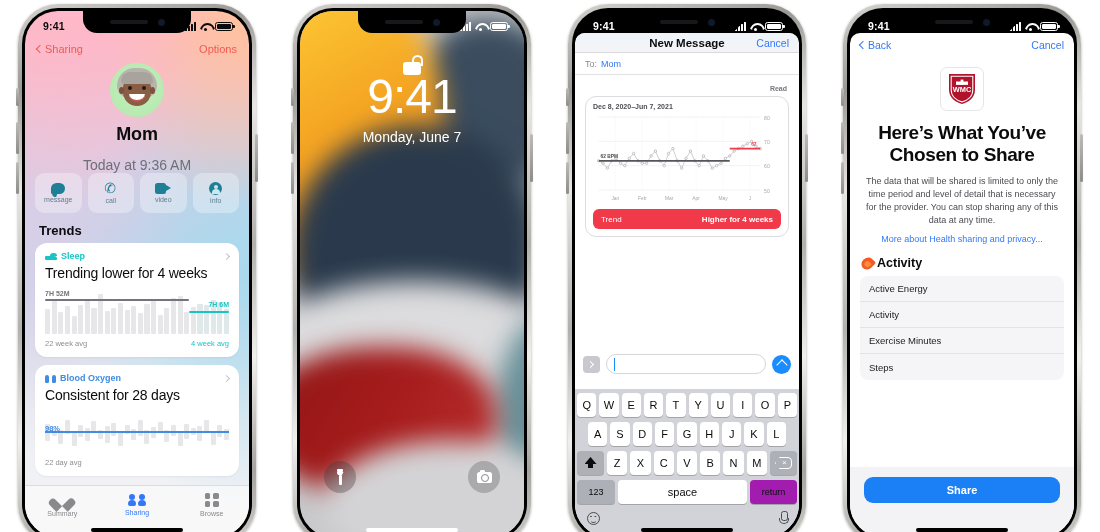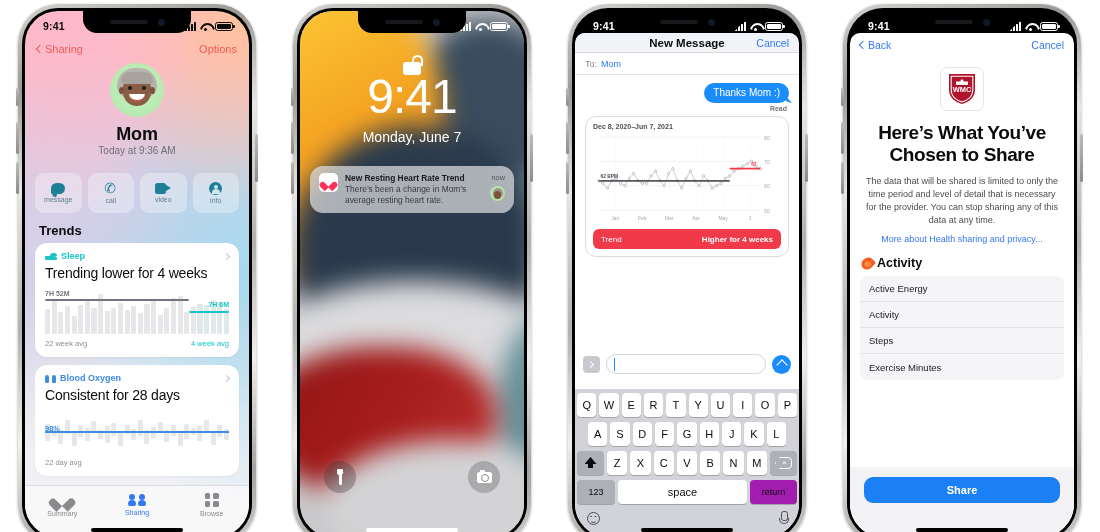--- a/index.html
+++ b/index.html
@@ -93,21 +93,21 @@
   }
   .av-hair { position:absolute; left:7px; top:5px; width:40px; height:30px; border-radius:20px 20px 14px 14px; background:#b9b3ae; }
   .av-face { position:absolute; left:13px; top:13px; width:28px; height:30px; border-radius:14px 14px 16px 16px; background:#8a5e44; }
   .av-fringe { position:absolute; left:11px; top:9px; width:32px; height:12px; border-radius:16px 16px 6px 6px; background:#a9a39d; }
   .av-eye { position:absolute; top:23px; width:4px; height:4px; border-radius:50%; background:#241a14; }
   .av-eye.l { left:18px } .av-eye.r { left:32px }
   .av-mouth { position:absolute; left:19px; top:31px; width:16px; height:8px; border-radius:0 0 9px 9px; background:#fff; border-bottom:2px solid #c0574e; }
   .av-ear { position:absolute; top:24px; width:5px; height:7px; border-radius:50%; background:#7d523b; }
   .av-ear.l { left:9px } .av-ear.r { left:40px }
   .p1-name { margin-top:7px; font-size:18px; font-weight:bold; color:#0b0b0c; letter-spacing:-.2px; }
-  .p1-sub { margin-top:0; font-size:10px; color:#6d6f78; }
+  .p1-sub { margin-top:12px; font-size:14px; color:#6d6f78; }
   .p1-actions { position:absolute; top:162px; left:10px; right:10px; display:flex; gap:6px; z-index:10; }
   .act-btn {
     flex:1; height:40px; border-radius:9px; background: rgba(255,255,255,.32);
     display:flex; flex-direction:column; align-items:center; justify-content:center; gap:2px;
     color:#1f7f96;
   }
   .act-lbl { font-size:7px; color:#5f7e8e; }
   .ic-msg { width:14px; height:11px; background: currentColor; border-radius:6px 6px 6px 2px; position:relative; }
   .ic-msg::after { content:''; position:absolute; left:1px; bottom:-3px; width:5px; height:5px; background:currentColor; border-radius:0 0 0 4px; transform: skewX(-18deg);}
   .ic-phone { width:13px; height:13px; position:relative; }
@@ -606,33 +606,20 @@
             </span>
           </div>
 
           <div class="p2-lock">
             <span class="shackle"></span>
               <span class="body"></span>
           </div>
           <div class="p2-time">9:41</div>
           <div class="p2-date">Monday, June 7</div>
 
-          <div class="notif">
-            <div class="notif-app">
-                <span class="hrt"></span>
-              </div>
-            <div class="notif-body">
-              <div class="notif-title">New Resting Heart Rate Trend</div>
-              <div class="notif-text">There’s been a change in Mom’s average resting heart rate.</div>
-            </div>
-            <div class="notif-right">
-              <div class="notif-time">now</div>
-              <div class="notif-av"></div>
-            </div>
-          </div>
 
           <div class="p2-flash">
             <span class="ic-flash">
               <i class="head"></i>
                 <i class="beam"></i>
                 <i class="stick"></i>
             </span>
           </div>
           <div class="p2-cam">
             <span class="ic-cam"></span>
@@ -675,23 +662,20 @@
             <div class="p3-navbar">
               <span class="p3-title">New Message</span>
               <span class="p3-cancel">Cancel</span>
             </div>
             <div class="p3-to">
               <span class="lbl">To:</span>
               <span class="val">Mom</span>
             </div>
 
             <div class="p3-thread">
-              <div class="bubble-row">
-                <div class="bubble">Thanks Mom :)</div>
-              </div>
               <div class="read-lbl">Read</div>
 
               <div class="hr-card">
                 <div class="hr-range">Dec 8, 2020–Jun 7, 2021</div>
                 <div class="hr-plot">
                   <svg id="hr-svg" viewBox="0 0 200 93" preserveAspectRatio="none">
                       <line x1="6" y1="79" x2="178" y2="79" stroke="#e8e8ec" stroke-width="0.6"></line>
                       <text x="182" y="81.6" font-size="5.4" fill="#a8a8ae" font-family="Liberation Sans, sans-serif">50</text>
                       <line x1="6" y1="54.66666666666667" x2="178" y2="54.66666666666667" stroke="#e8e8ec" stroke-width="0.6"></line>
                       <text x="182" y="57.26666666666667" font-size="5.4" fill="#a8a8ae" font-family="Liberation Sans, sans-serif">60</text>
@@ -887,22 +871,22 @@
             <div class="p4-link">More about Health sharing and privacy...</div>
 
             <div class="p4-sec">
               <span class="ic-flame"></span>
               <span class="p4-sec-t">Activity</span>
             </div>
 
             <div class="p4-list" id="p4-list">
                 <div class="p4-item">Active Energy</div>
                 <div class="p4-item">Activity</div>
+                <div class="p4-item">Exercise Minutes</div>
                 <div class="p4-item">Steps</div>
-                <div class="p4-item">Exercise Minutes</div>
               </div>
 
             <div class="p4-footer">
               <div class="share-btn">Share</div>
             </div>
           </div>
           <div class="home-ind"></div>
         </div>
       </div>
     </div>

